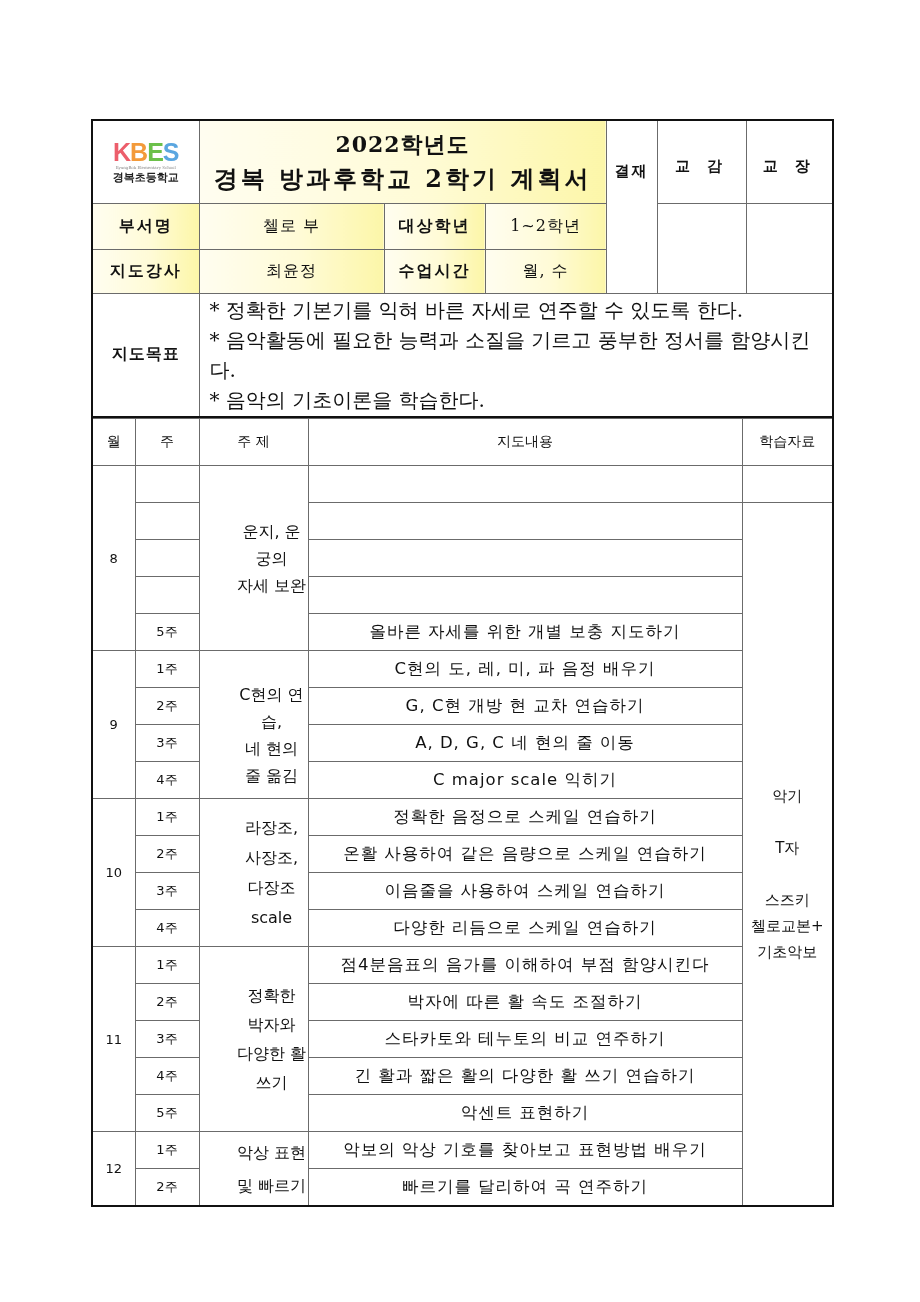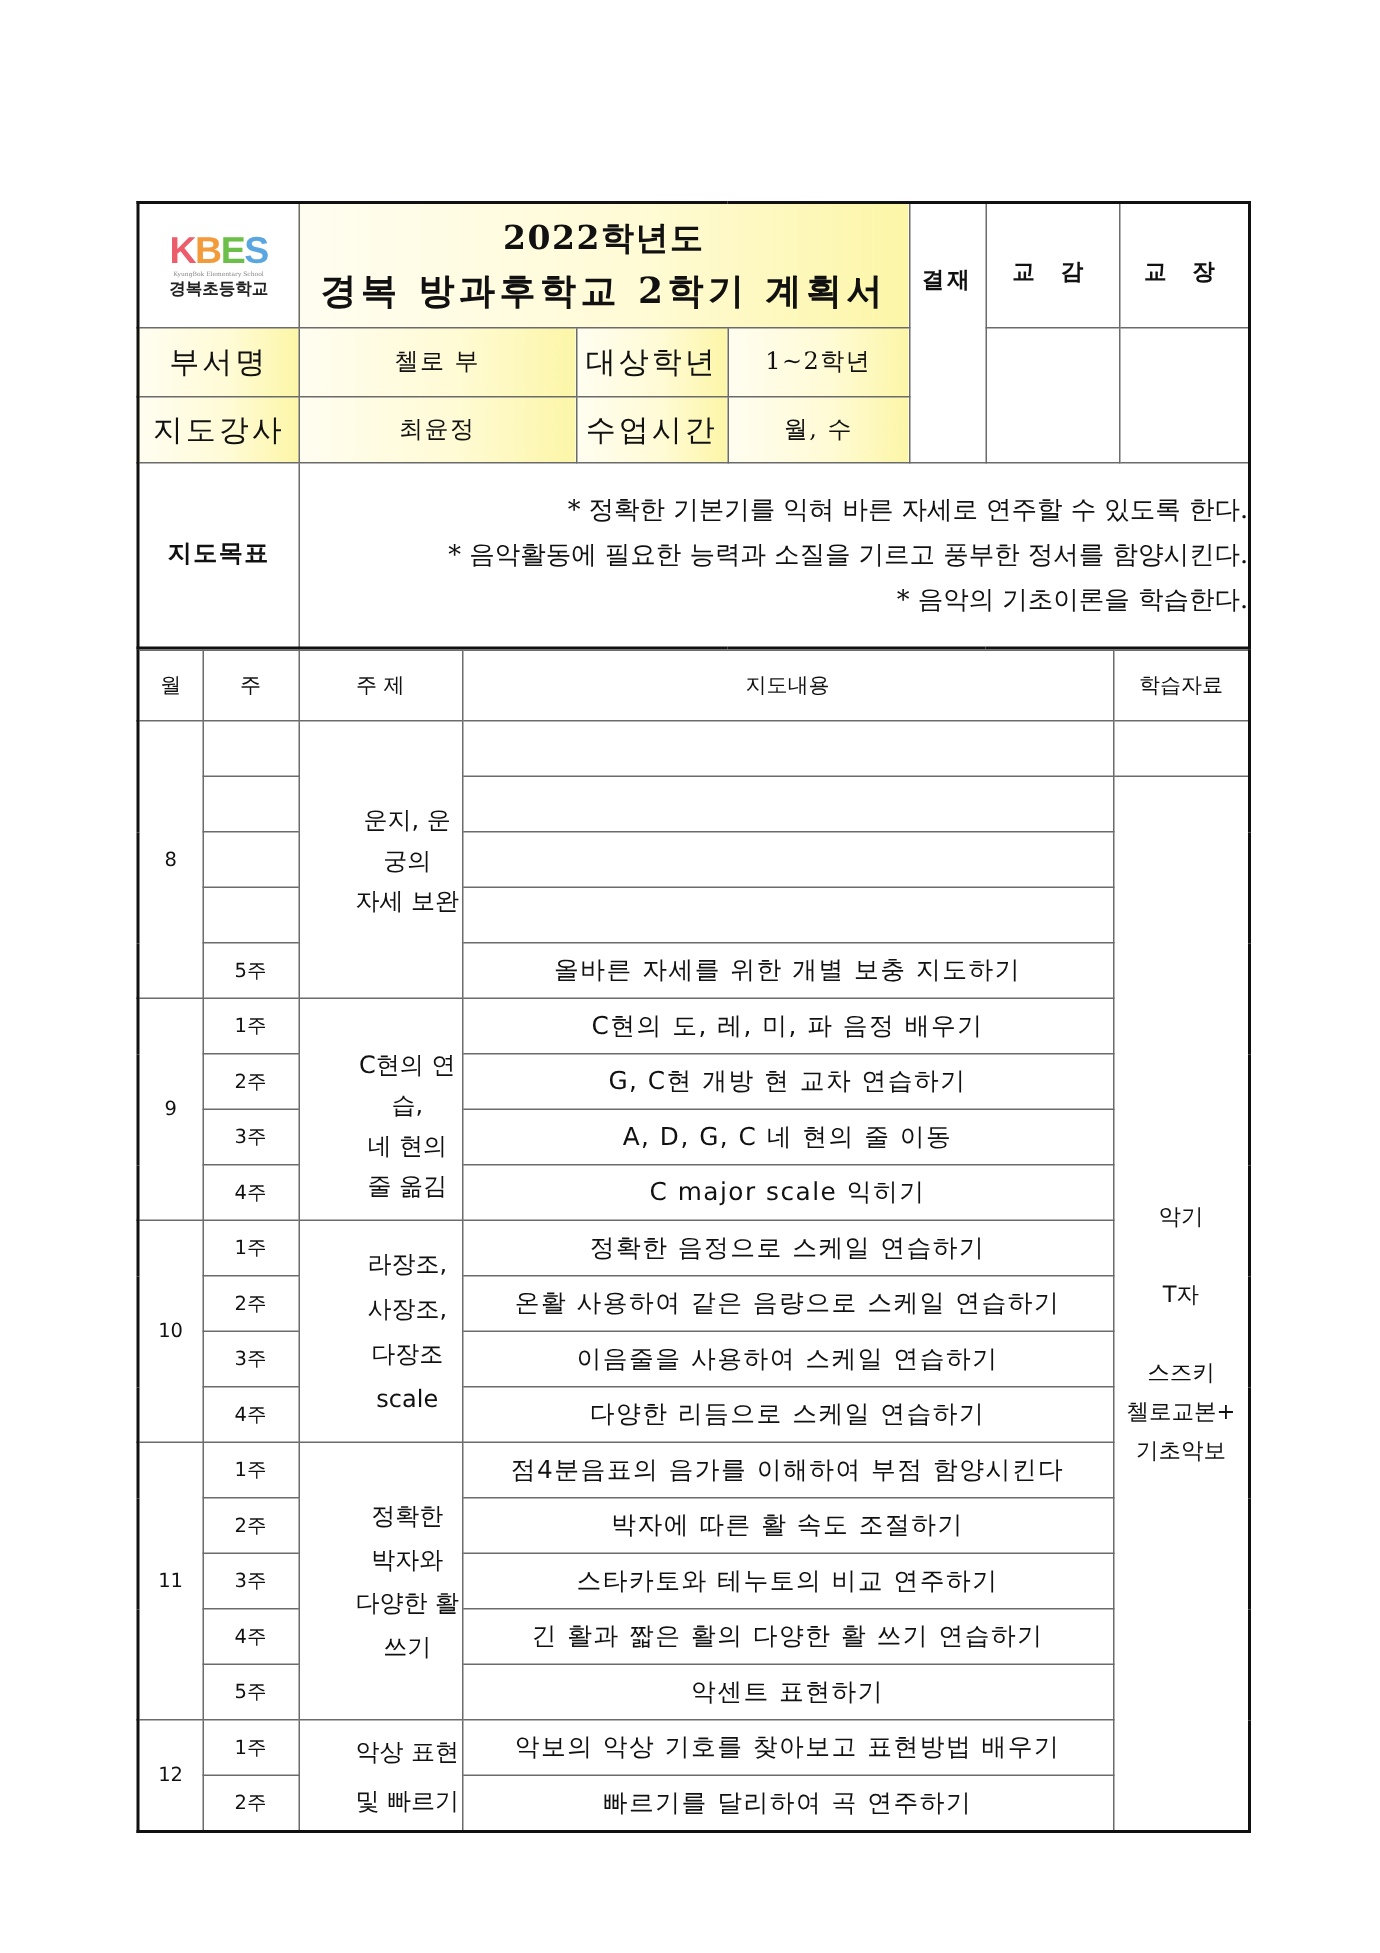--- a/index.html
+++ b/index.html
@@ -1,34 +1,34 @@
 <!DOCTYPE html>
 <html><head>
 <meta charset="utf-8">
 <style>
   html, body { margin: 0; padding: 0; background: #ffffff; }
   body { width: 920px; height: 1302px; position: relative; overflow: hidden;
          font-family: "DejaVu Sans", "Liberation Sans", sans-serif; color: #111; }
-  .sheet { position: absolute; left: 91px; top: 134px; width: 741px; }
+  .sheet { position: absolute; left: 91px; top: 119px; width: 741px; }
   table { border-collapse: collapse; table-layout: fixed; width: 741px; }
   td { border: 1px solid #6b6b6b; padding: 0; text-align: center; vertical-align: middle; }
   .outer { border: 2px solid #111; }
   .top td { font-family: "DejaVu Serif", "Liberation Serif", serif; }
   .yellow { background: linear-gradient(90deg, #fffdf0 0%, #fffbd6 55%, #fcf6a8 100%); }
   .title1 { font-size: 22px; font-weight: bold; letter-spacing: 1px; line-height: 34px; }
   .title2 { font-size: 24px; font-weight: bold; letter-spacing: 3px; line-height: 36px; }
-  .lbl { font-size: 20px; font-weight: normal; letter-spacing: 2px; }
+  .lbl { font-size: 16px; font-weight: bold; letter-spacing: 2px; }
   .val { font-size: 16px; font-weight: normal; letter-spacing: 1px; }
   .logo { position: relative; }
   .logo .kbes { font-family: "Liberation Sans", sans-serif; font-weight: bold; font-size: 25px; letter-spacing: -1px; line-height: 26px; }
   .logo .k { color: #ec5e6b; } .logo .b { color: #f39a3a; } .logo .e { color: #6cc04a; } .logo .s { color: #5aa6e0; }
   .logo .eng { font-size: 4px; color: #888; line-height: 6px; }
   .logo .kor { font-size: 11px; font-weight: bold; color: #222; line-height: 14px; }
   .goal-lbl { font-size: 16px; font-weight: bold; letter-spacing: 1px; }
-  .goals { text-align: right; padding-left: 10px; font-family: "DejaVu Sans", sans-serif; font-size: 17px; line-height: 30px; }
+  .goals { text-align: left; padding-left: 10px; font-family: "DejaVu Sans", sans-serif; font-size: 20px; line-height: 30px; }
   .plan td { font-size: 15px; height: 36px; }
   .plan .hdr td { font-size: 14px; height: 46px; }
   .plan .small { font-size: 13px; }
   .plan .theme { font-size: 16px; line-height: 27px; padding-left: 36px; }
   .plan .content { font-size: 16.5px; letter-spacing: 1px; }
   .plan .mat { font-size: 15px; line-height: 26px; }
   .approve-lbl { font-size: 15px; font-weight: bold; letter-spacing: 6px; vertical-align: top; padding-top: 36px; }
 </style>
 </head>
 <body>

